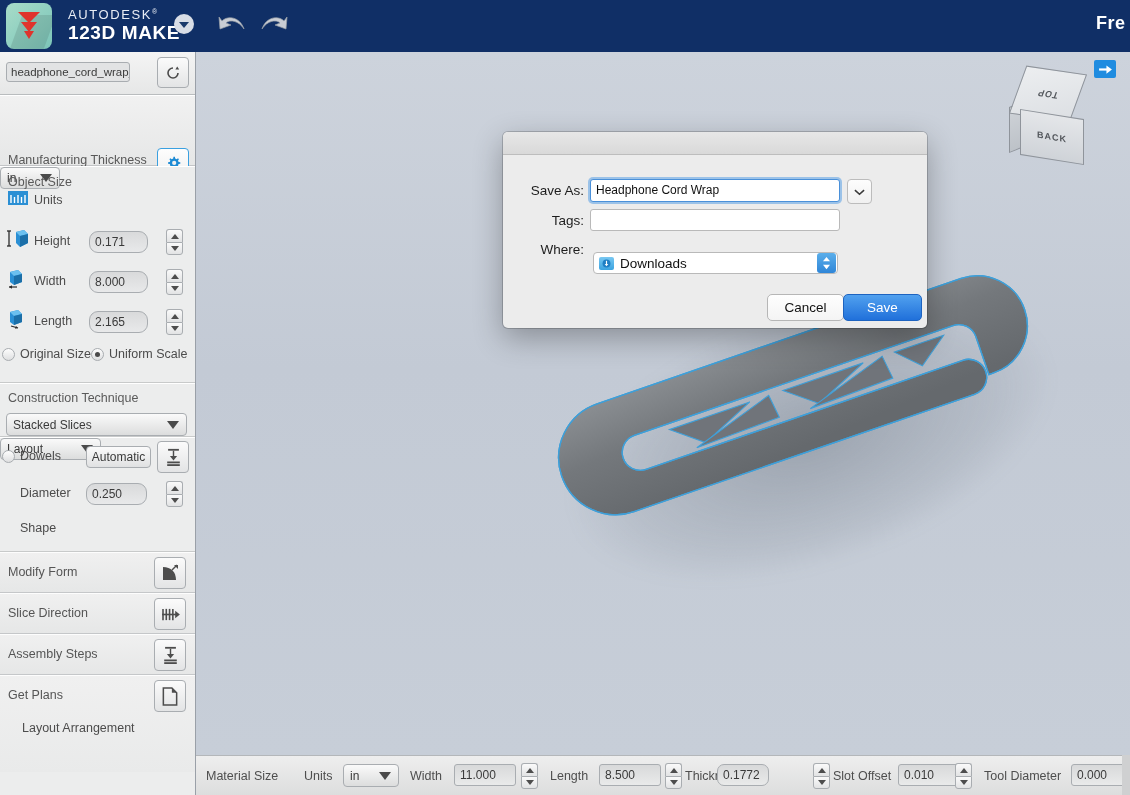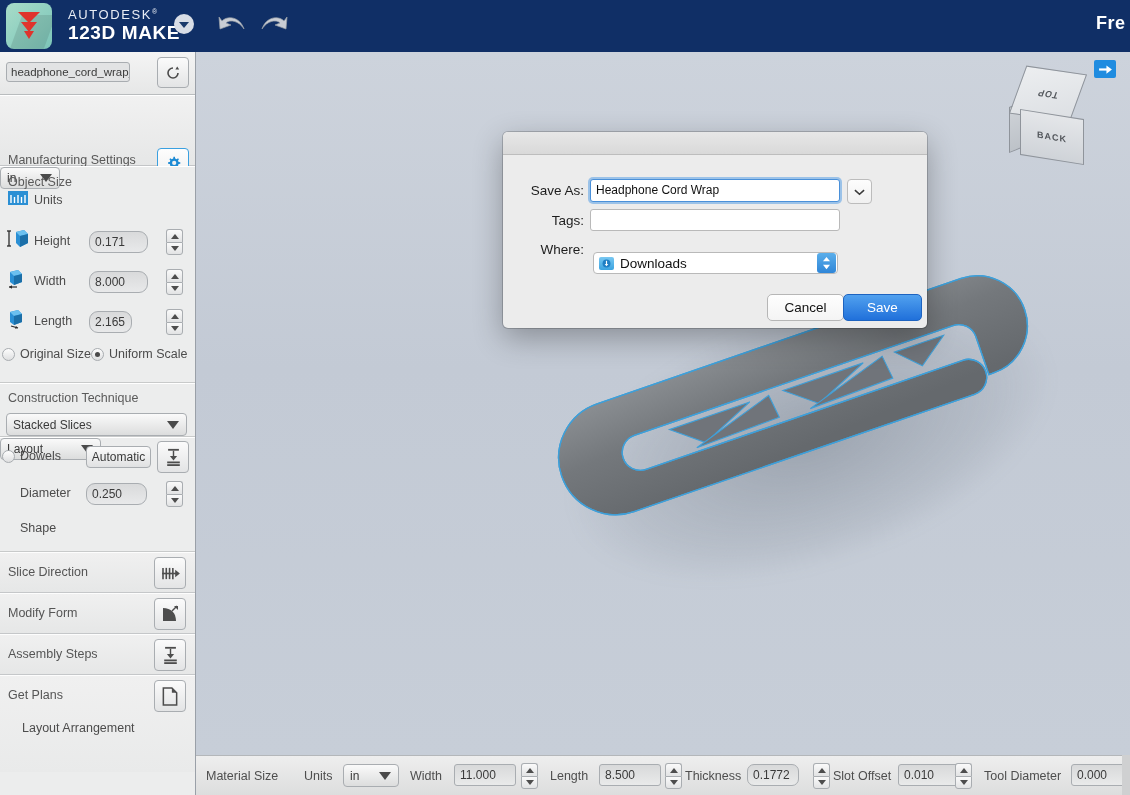--- a/index.html
+++ b/index.html
@@ -334,21 +334,21 @@
       <div class="file-input">headphone_cord_wrap_</div>
       <div class="icon-btn refresh-btn">
         <svg width="16" height="16" viewBox="0 0 16 16">
           <path d="M13 8 A5 5 0 1 1 8 3" fill="none" stroke="#4a4a4a" stroke-width="1.6"></path>
           <polygon points="12.2,1.4 14.2,4.6 10.4,4.4" fill="#4a4a4a"></polygon>
         </svg>
       </div>
     </div>
 
     <div class="mfg-block"></div>
-    <div class="mfg-title">Manufacturing Settings</div>
+    <div class="mfg-title">Manufacturing Thickness</div>
     <div class="icon-btn gear-btn">
       <svg width="17" height="17" viewBox="0 0 20 20">
         <path d="M10 2.2 L11.6 2.2 L12 4.2 L13.7 4.9 L15.3 3.8 L16.4 4.9 L15.3 6.5 L16 8.2 L18 8.6 L18 10.2 L16 10.6 L15.3 12.3 L16.4 13.9 L15.3 15 L13.7 13.9 L12 14.6 L11.6 16.6 L10 16.6 L9.6 14.6 L7.9 13.9 L6.3 15 L5.2 13.9 L6.3 12.3 L5.6 10.6 L3.6 10.2 L3.6 8.6 L5.6 8.2 L6.3 6.5 L5.2 4.9 L6.3 3.8 L7.9 4.9 L9.6 4.2 Z" fill="#1b8ad4"></path>
         <circle cx="10.8" cy="9.4" r="2.5" fill="#f0f0f0"></circle>
       </svg>
     </div>
     <div class="icon-btn pencil-btn">
       <svg width="13" height="13" viewBox="0 0 14 14">
         <path d="M2 11 L3 8.6 L9.4 2.2 L11.6 4.4 L5.2 10.8 Z" fill="#5e6166"></path>
         <path d="M9.4 2.2 L10.6 1 L12.8 3.2 L11.6 4.4 Z" fill="#8d9096"></path>
@@ -416,21 +416,21 @@
       </div>
 
       <svg class="cube-ico" style="left:6px;top:142px;" width="24" height="20" viewBox="0 0 24 20">
         <polygon points="4,3 12,1 16,5 16,13 8,16 4,13" fill="#2a8fd4"></polygon>
         <polygon points="4,3 12,1 16,5 8,7" fill="#6bc0ef"></polygon>
         <polygon points="8,7 16,5 16,13 8,16" fill="#1b6fa8"></polygon>
         <line x1="5" y1="17" x2="12" y2="19" stroke="#2b2b2b" stroke-width="1.2"></line>
         <polygon points="12,19 9,19.8 10,17" fill="#2b2b2b"></polygon>
       </svg>
       <div class="row-label" style="left:34px;top:147px;">Length</div>
-      <div class="num-field" style="left:89px;top:144px;width:43px;">2.165</div>
+      <div class="num-field" style="left:89px;top:144px;width:59px;">2.165</div>
       <div class="spinner" style="left:166px;top:142px;">
         <div class="sp-half top">
             <span class="sp-up"></span>
           </div>
         <div class="sp-half bot">
             <span class="sp-dn"></span>
           </div>
       </div>
 
       <div class="radio-outer" style="left:2px;top:181px;"></div>
@@ -473,42 +473,42 @@
           </div>
       </div>
       <div class="row-label" style="left:20px;top:83px;">Shape</div>
       <div class="combo" style="left:86px;top:80px;width:101px;height:22px;">
         <span class="ctext">Layout</span>
         <span class="tri-down"></span>
       </div>
     </div>
 
     <div class="tool-row">
+      <div class="tr-label">Modify Form</div>
+      <div class="icon-btn tr-btn">
+        <svg width="18" height="18" viewBox="0 0 18 18">
+          <path d="M2 16 L2 3 C10 3, 15 8, 15 16 Z" fill="#4d4d4d"></path>
+          <line x1="11" y1="6" x2="16" y2="1" stroke="#4d4d4d" stroke-width="1.5"></line>
+          <polygon points="13,1 17,1 17,5" fill="#4d4d4d"></polygon>
+        </svg>
+      </div>
+    </div>
+
+    <div class="tool-row">
       <div class="tr-label">Slice Direction</div>
       <div class="icon-btn tr-btn">
         <svg width="19" height="15" viewBox="0 0 20 16">
           <g stroke="#4d4d4d" stroke-width="1.7">
             <line x1="2" y1="2" x2="2" y2="14"></line>
               <line x1="5.5" y1="2" x2="5.5" y2="14"></line>
             <line x1="9" y1="2" x2="9" y2="14"></line>
               <line x1="12.5" y1="2" x2="12.5" y2="14"></line>
             <line x1="1" y1="8" x2="16" y2="8"></line>
           </g>
           <polygon points="15,4 20,8 15,12" fill="#4d4d4d"></polygon>
-        </svg>
-      </div>
-    </div>
-
-    <div class="tool-row">
-      <div class="tr-label">Modify Form</div>
-      <div class="icon-btn tr-btn">
-        <svg width="18" height="18" viewBox="0 0 18 18">
-          <path d="M2 16 L2 3 C10 3, 15 8, 15 16 Z" fill="#4d4d4d"></path>
-          <line x1="11" y1="6" x2="16" y2="1" stroke="#4d4d4d" stroke-width="1.5"></line>
-          <polygon points="13,1 17,1 17,5" fill="#4d4d4d"></polygon>
         </svg>
       </div>
     </div>
 
     <div class="tool-row">
       <div class="tr-label">Assembly Steps</div>
       <div class="icon-btn tr-btn">
         <svg width="17" height="18" viewBox="0 0 18 20">
           <rect x="3" y="1" width="12" height="2" fill="#4d4d4d"></rect>
           <line x1="9" y1="3" x2="9" y2="9" stroke="#4d4d4d" stroke-width="1.6"></line>
@@ -640,21 +640,21 @@
     <div class="spinner bb-spin" style="left:469px;">
       <div class="sp-half top">
           <span class="sp-up"></span>
         </div>
       <div class="sp-half bot">
           <span class="sp-dn"></span>
         </div>
     </div>
 
     <div class="bb-label" style="left:489px;">Thickness</div>
-    <div class="bb-field" style="left:551px;width:52px;border-radius:7px;">0.1772</div>
+    <div class="bb-field" style="left:521px;width:52px;border-radius:7px;">0.1772</div>
     <div class="spinner bb-spin" style="left:617px;">
       <div class="sp-half top">
           <span class="sp-up"></span>
         </div>
       <div class="sp-half bot">
           <span class="sp-dn"></span>
         </div>
     </div>
 
     <div class="bb-label" style="left:637px;">Slot Offset</div>

